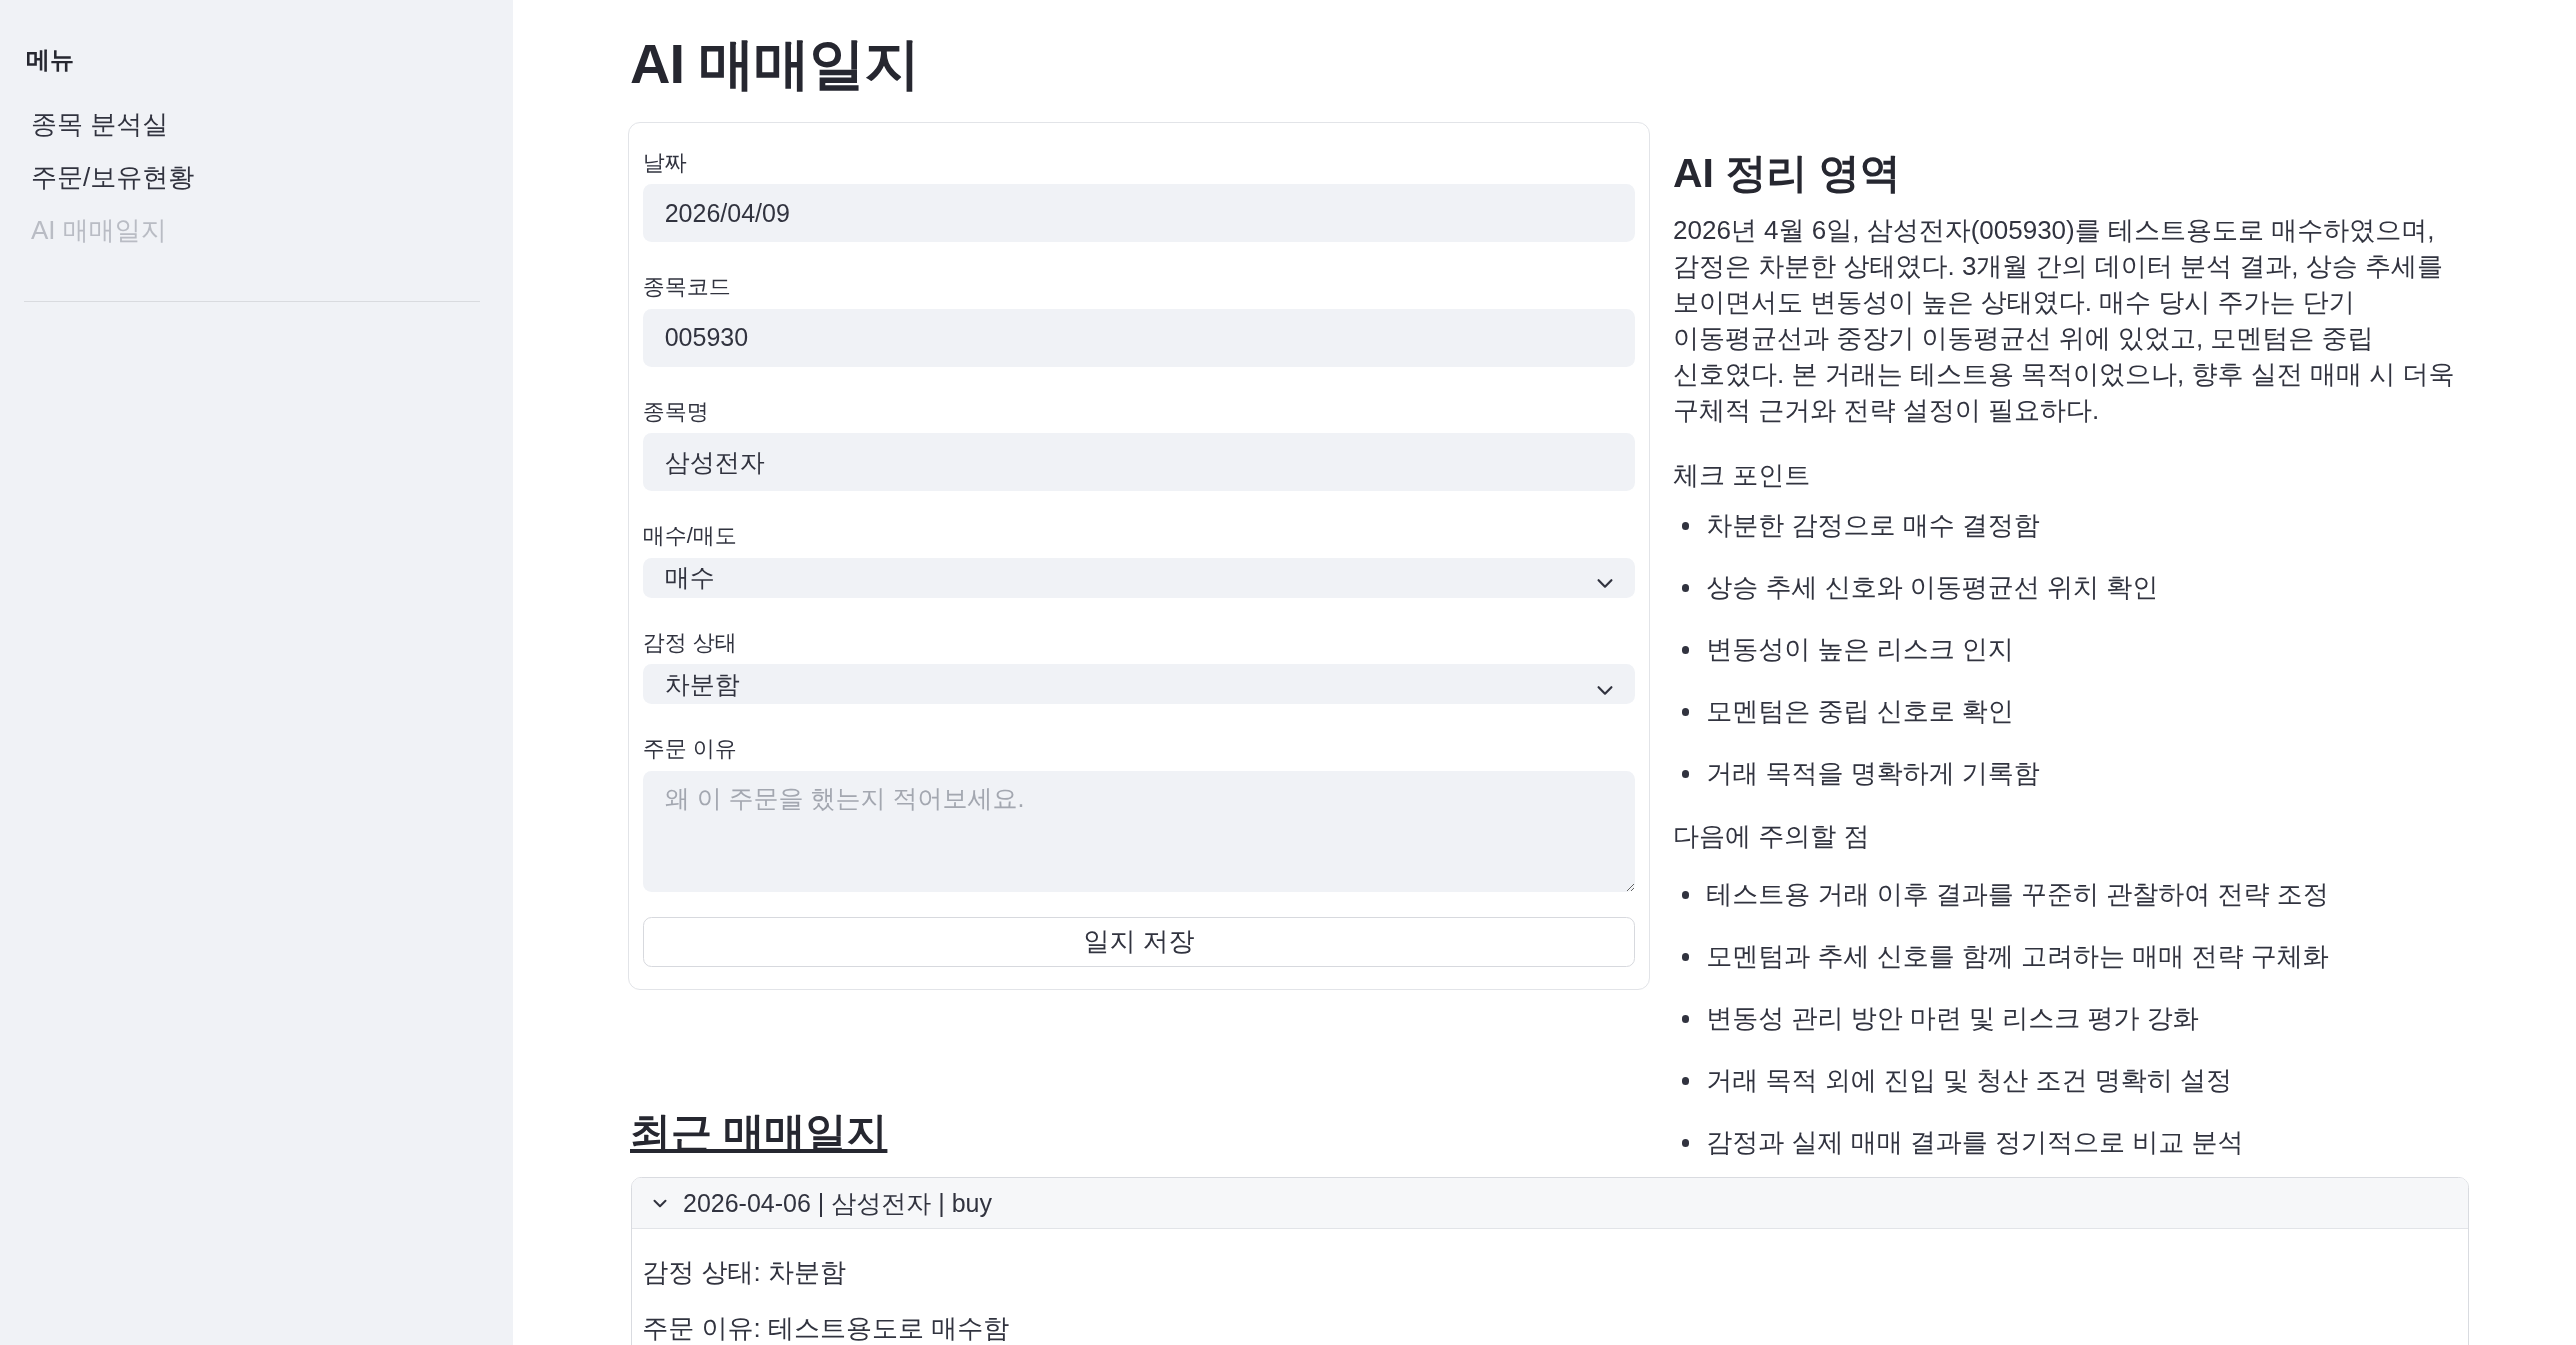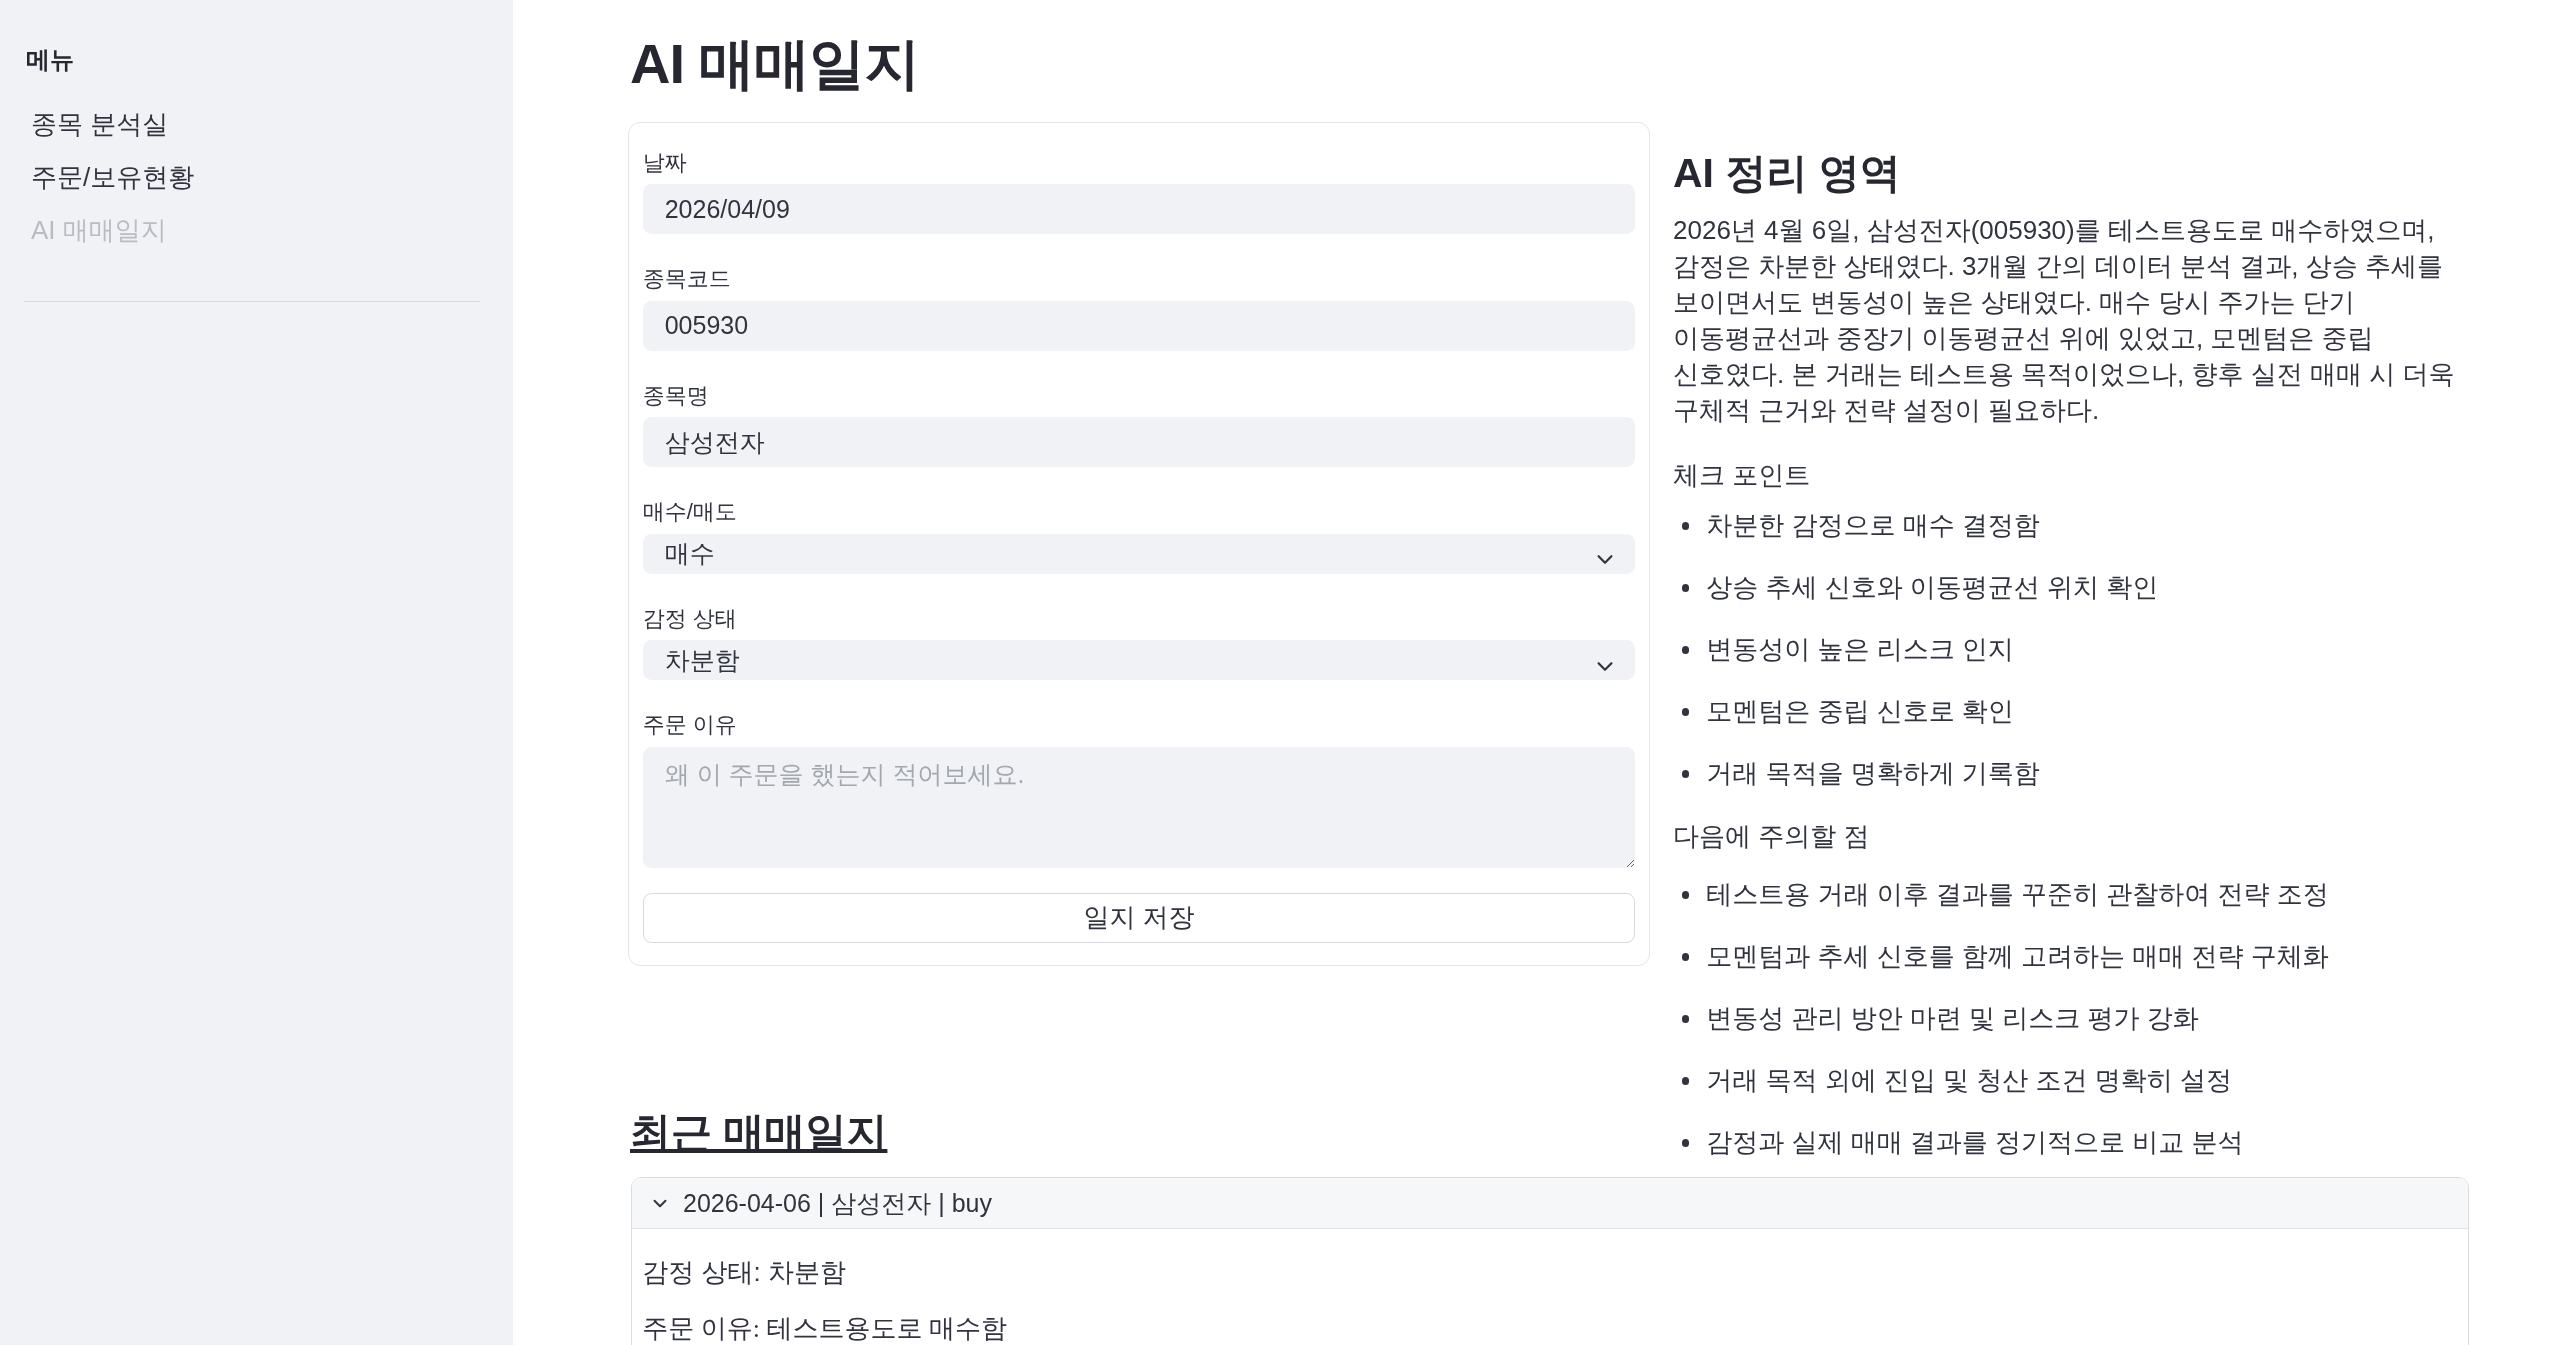--- a/index.html
+++ b/index.html
@@ -73,21 +73,21 @@
   .text-input, .select-box, .reason-textarea {
     width: 100%;
     background: #f0f2f6;
     border: none;
     border-radius: 8.5px;
     font-family: "Liberation Sans", "DejaVu Sans", sans-serif;
     font-size: 25px;
     color: #31333F;
   }
   .text-input {
-    height: 50px;
+    height: 58px;
     padding: 0 22px;
     margin-bottom: 32px;
     outline: none;
   }
   .select-wrap { position: relative; margin-bottom: 32px; }
   .select-box {
     height: 40px;
     padding: 0 51px 0 22px;
     display: flex; align-items: center;
     cursor: pointer;
@@ -176,21 +176,21 @@
     border-bottom: 1.7px solid #e2e4e8;
     border-radius: 8.5px 8.5px 0 0;
     display: flex; align-items: center;
     padding: 0 17px;
     cursor: pointer;
   }
   .expander-header .chev-icon { width: 22px; height: 22px; margin-right: 12px; flex: 0 0 auto; }
   .expander-header-text { font-size: 25px; color: #31333F; white-space: nowrap; }
   .expander-body { padding: 29px 10.3px 34px 10.3px; }
   .expander-line { font-size: 26px; line-height: 29px; margin-bottom: 27px; }
-  .expander-line:last-child { margin-bottom: 0; font-family: Liberation Serif, serif; }
+  .expander-line:last-child { margin-bottom: 0; }
 </style>
 </head>
 <body>
 
 <div class="app">
 
   <div class="sidebar">
     <div class="menu-title">메뉴</div>
     <div class="side-item" style="top:108px">종목 분석실</div>
     <div class="side-item" style="top:161px">주문/보유현황</div>

